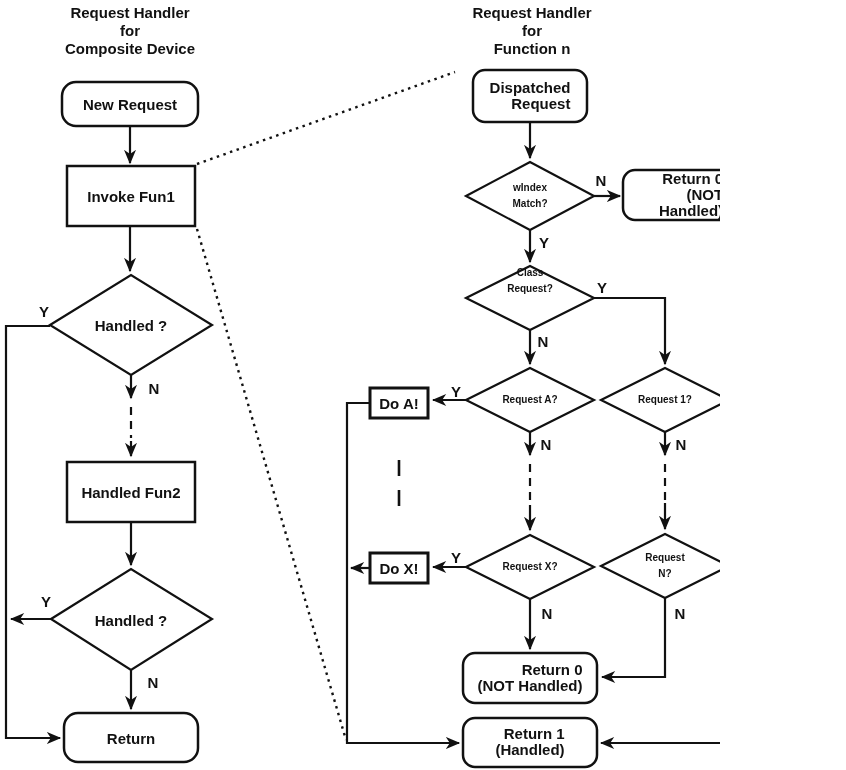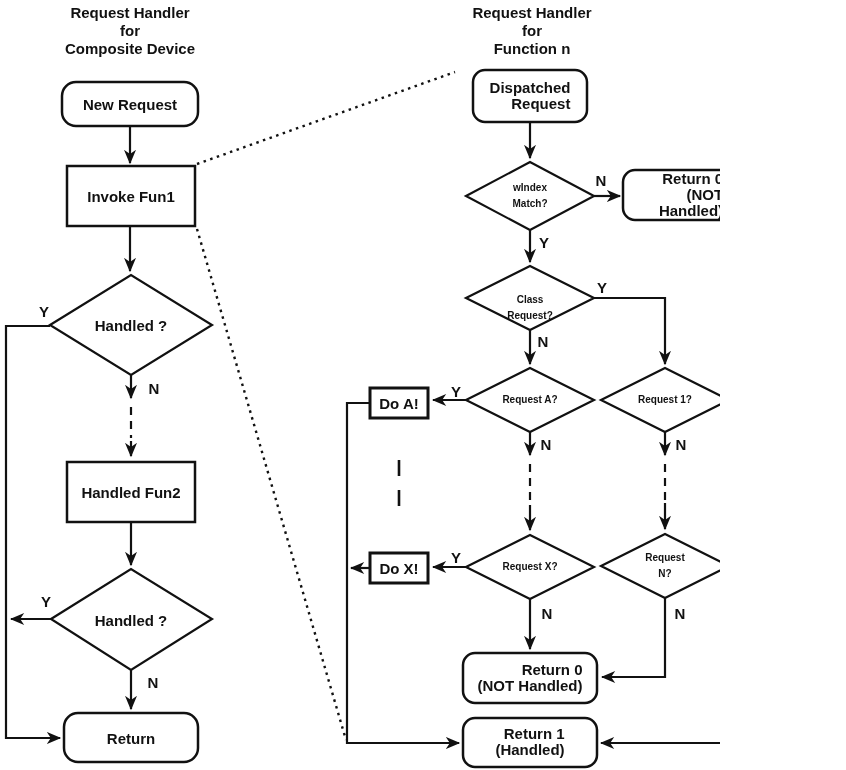--- a/index.html
+++ b/index.html
@@ -133,21 +133,21 @@
 for
 Function n</div>
   <div class="lbl box2" style="left:530px; top:96px;">Dispatched
 Request</div>
   <div class="lbl small" style="left:530px; top:196px;">wIndex
 Match?</div>
   <div class="lbl yn" style="left:601px; top:180px;">N</div>
   <div class="lbl box2" style="left:691px; top:195px;">Return 0
 (NOT Handled)</div>
   <div class="lbl yn" style="left:544px; top:242px;">Y</div>
-  <div class="lbl small" style="left:530px; top:308px;">Class
+  <div class="lbl small" style="left:530px; top:281px;">Class
 Request?</div>
   <div class="lbl yn" style="left:602px; top:287px;">Y</div>
   <div class="lbl yn" style="left:543px; top:341px;">N</div>
   <div class="lbl small" style="left:530px; top:400px;">Request A?</div>
   <div class="lbl small" style="left:665px; top:400px;">Request 1?</div>
   <div class="lbl yn" style="left:456px; top:391px;">Y</div>
   <div class="lbl yn" style="left:738px; top:391px;">Y</div>
   <div class="lbl" style="left:399px; top:403px;">Do A!</div>
   <div class="lbl" style="left:786px; top:400px;">Do 1!</div>
   <div class="lbl yn" style="left:546px; top:444px;">N</div>

